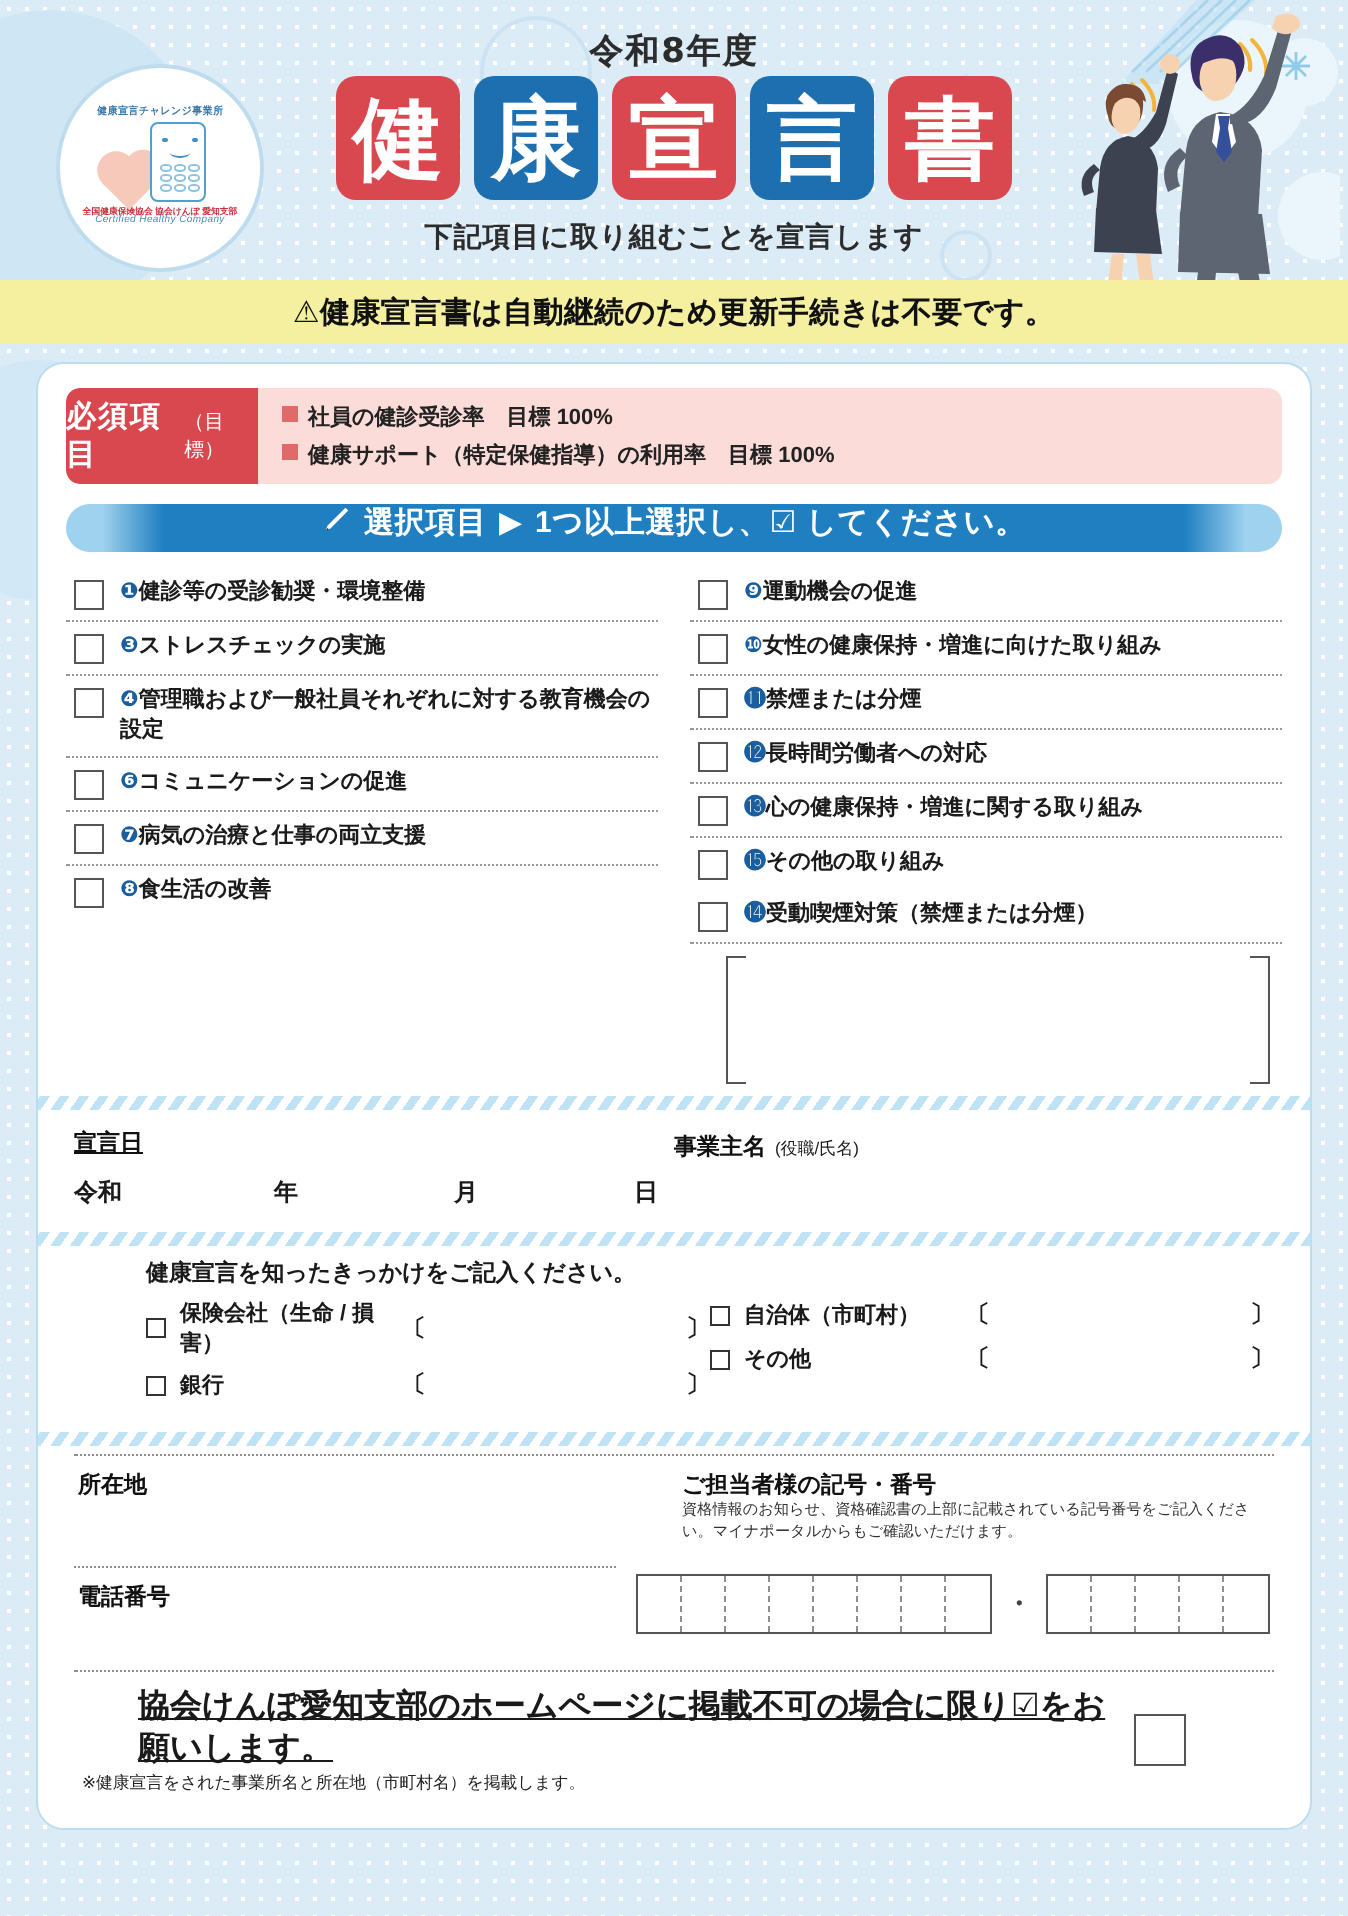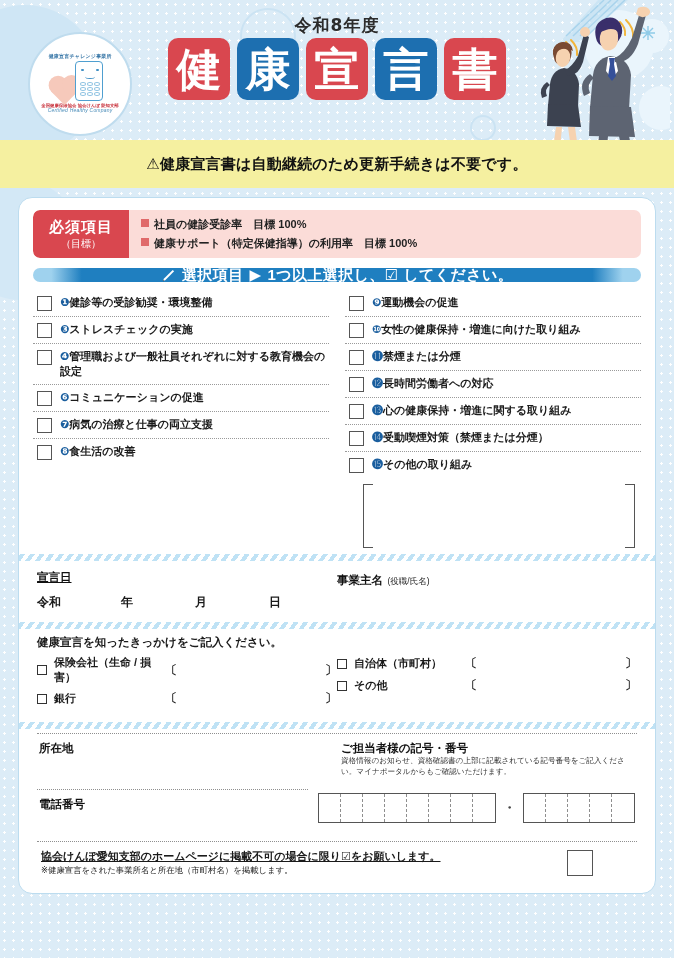--- a/index.html
+++ b/index.html
@@ -86,21 +86,21 @@
   .title-sub{
     position:absolute; left:0; right:0; top:110px; text-align:center;
     font-size:14px; font-weight:bold; color:#2c2c2c; letter-spacing:.5px;
   }
 
   
   .people{ position:absolute; right:4px; top:0; width:150px; height:140px; }
 
   
   .notice{
-    position:relative; z-index:2; height:48px;
+    position:relative; z-index:2; height:32px;
     display:flex; align-items:center; justify-content:center;
     font-size:15px; font-weight:bold; color:#111;
     letter-spacing:.2px;
   }
 
   
   .card{
     position:relative; z-index:2;
     margin:9px 18px 0 18px;
     background:#fff;
@@ -109,34 +109,34 @@
     padding:12px 14px 10px 14px;
   }
 
   
   .required{
     display:flex; background:#fbdcd8; border-radius:7px; overflow:hidden;
     min-height:46px;
   }
   .required-tag{
     background:#d9474f; color:#fff; width:96px; flex:none;
-    display:flex; flex-direction:column; align-items:center; justify-content:center;
+    display:flex; align-items:center; justify-content:center;
     border-radius:7px 0 0 7px;
   }
   .required-tag .t1{ font-size:15px; font-weight:bold; letter-spacing:1px; }
   .required-tag .t2{ font-size:10px; }
   .required-list{ padding:7px 0 7px 12px; display:flex; flex-direction:column; justify-content:center; gap:4px; }
   .required-list li{ list-style:none; font-size:11px; font-weight:bold; color:#222; }
   .sq{ display:inline-block; width:8px;height:8px;background:#e06a6a; margin-right:5px; vertical-align:1px; }
 
   
   .select-bar{
-    margin-top:10px; height:14px; border-radius:15px;
+    margin-top:10px; height:24px; border-radius:15px;
     background:linear-gradient(to right,#9fd2ee 0%,#9fd2ee 3%,#1f7fc0 8%,#1f7fc0 92%,#9fd2ee 97%,#9fd2ee 100%);
-    display:flex; align-items:center; justify-content:center; gap:6px;
+    display:flex; justify-content:center; gap:6px;
     color:#fff; font-size:15px; font-weight:bold; letter-spacing:.4px;
   }
   .pencil{ width:15px; height:15px; }
 
   
   .cols{ display:flex; gap:16px; margin-top:8px; }
   .col{ flex:1; }
   .chk-row{
     display:flex; align-items:flex-start; gap:8px;
     padding:5px 2px 5px 4px;
@@ -161,26 +161,26 @@
   
   .stripe{
     height:7px; margin:6px -14px 0 -14px;
     background:repeating-linear-gradient(-55deg,#bfe2f5 0 4px,#ffffff 4px 8px);
   }
 
   
   .decl{ display:flex; padding:9px 4px 5px 4px; }
   .decl-left{ width:300px; }
   .lbl{ font-size:11.5px; font-weight:bold; color:#111; }
-  .decl-fields{ display:flex; align-items:flex-end; gap:0; margin-top:9px; font-size:12px; font-weight:bold; }
+  .decl-fields{ display:flex; align-items:flex-end; gap:16px; margin-top:9px; font-size:12px; font-weight:bold; }
   .decl-fields span{ display:inline-block; }
   .w-era{ width:84px; } .w-y{ width:74px; } .w-m{ width:74px; }
 
   
-  .heard{ padding:6px 4px 4px 4px; }
+  .heard{ padding:6px 4px 4px 4px;margin-left:36px; }
   .heard-title{ font-size:11.5px; font-weight:bold; margin-bottom:5px; }
   .heard-grid{ display:flex; gap:0; }
   .heard-col{ flex:1; }
   .heard-row{ display:flex; align-items:center; gap:7px; font-size:11px; font-weight:bold; margin-bottom:5px; }
   .sbox{ width:10px;height:10px;border:1.2px solid #333; flex:none; }
   .heard-name{ width:104px; }
   .heard-br{ flex:1; display:flex; justify-content:space-between; font-size:12px; }
 
   
   .info{ padding:4px 4px 0 4px; }
@@ -194,21 +194,21 @@
   
   .cells-wrap{ display:flex; align-items:center; gap:7px; margin-top:4px; }
   .cells{ display:flex; border:1.4px solid #555; height:30px; }
   .cells i{ display:block; width:22px; border-right:1px dashed #8e8e8e; }
   .cells i:last-child{ border-right:none; }
   .dotsep{ font-size:13px; font-weight:bold; color:#444; }
 
   
   .consent{ display:flex; align-items:center; padding:7px 4px; gap:10px; }
   .consent-text{ flex:1; }
-  .consent-main{ font-size:11px; font-weight:bold; }
+  .consent-main{ font-size:16px; font-weight:bold;margin-left:28px; }
   .ul{ text-decoration:underline; }
   .consent-box{ width:26px;height:26px;border:1.6px solid #555;background:#fff; flex:none; margin-right:40px; }
 </style>
 </head>
 <body>
 
 <div class="bg-dots"></div>
 <div class="bg-blob blob-a"></div>
 <div class="bg-blob blob-b"></div>
 <div class="bg-blob blob-c"></div>
@@ -249,20 +249,21 @@
   <div class="title-era">令和8年度</div>
 
   <div class="title-blocks">
     <div class="kanji-box" style="background:#d9474f">健</div>
     <div class="kanji-box" style="background:#1d6fb0">康</div>
     <div class="kanji-box" style="background:#d9474f">宣</div>
     <div class="kanji-box" style="background:#1d6fb0">言</div>
     <div class="kanji-box" style="background:#d9474f">書</div>
   </div>
 
+  <div class="title-sub">下記項目に取り組むことを宣言します</div>
 
   <svg class="people" viewBox="0 0 150 140">
     <g opacity=".55">
       <path d="M78 0 L108 0 L60 42 L40 42 Z" fill="#bfe0f2"></path>
       <g stroke="#7fc0e4" stroke-width="1.4">
         <line x1="84" y1="0" x2="46" y2="36"></line>
           <line x1="91" y1="0" x2="53" y2="36"></line>
         <line x1="98" y1="0" x2="60" y2="36"></line>
           <line x1="105" y1="0" x2="67" y2="36"></line>
       </g>
@@ -380,27 +381,27 @@
         <div class="chk-label"><span class="num">⓫</span><span>禁煙または分煙</span></div>
       </div>
       <div class="chk-row">
         <div class="box"></div>
         <div class="chk-label"><span class="num">⓬</span><span>長時間労働者への対応</span></div>
       </div>
       <div class="chk-row">
         <div class="box"></div>
         <div class="chk-label"><span class="num">⓭</span><span>心の健康保持・増進に関する取り組み</span></div>
       </div>
+      <div class="chk-row no-line">
+        <div class="box"></div>
+        <div class="chk-label"><span class="num">⓯</span><span>その他の取り組み</span></div>
+      </div>
       <div class="chk-row">
         <div class="box"></div>
         <div class="chk-label"><span class="num">⓮</span><span>受動喫煙対策（禁煙または分煙）</span></div>
-      </div>
-      <div class="chk-row no-line">
-        <div class="box"></div>
-        <div class="chk-label"><span class="num">⓯</span><span>その他の取り組み</span></div>
       </div>
       <div class="other-area"></div>
     </div>
   </div>
 
   <div class="stripe"></div>
 
   <div class="decl">
     <div class="decl-left">
       <div class="lbl" style="text-decoration:underline">宣言日</div>

